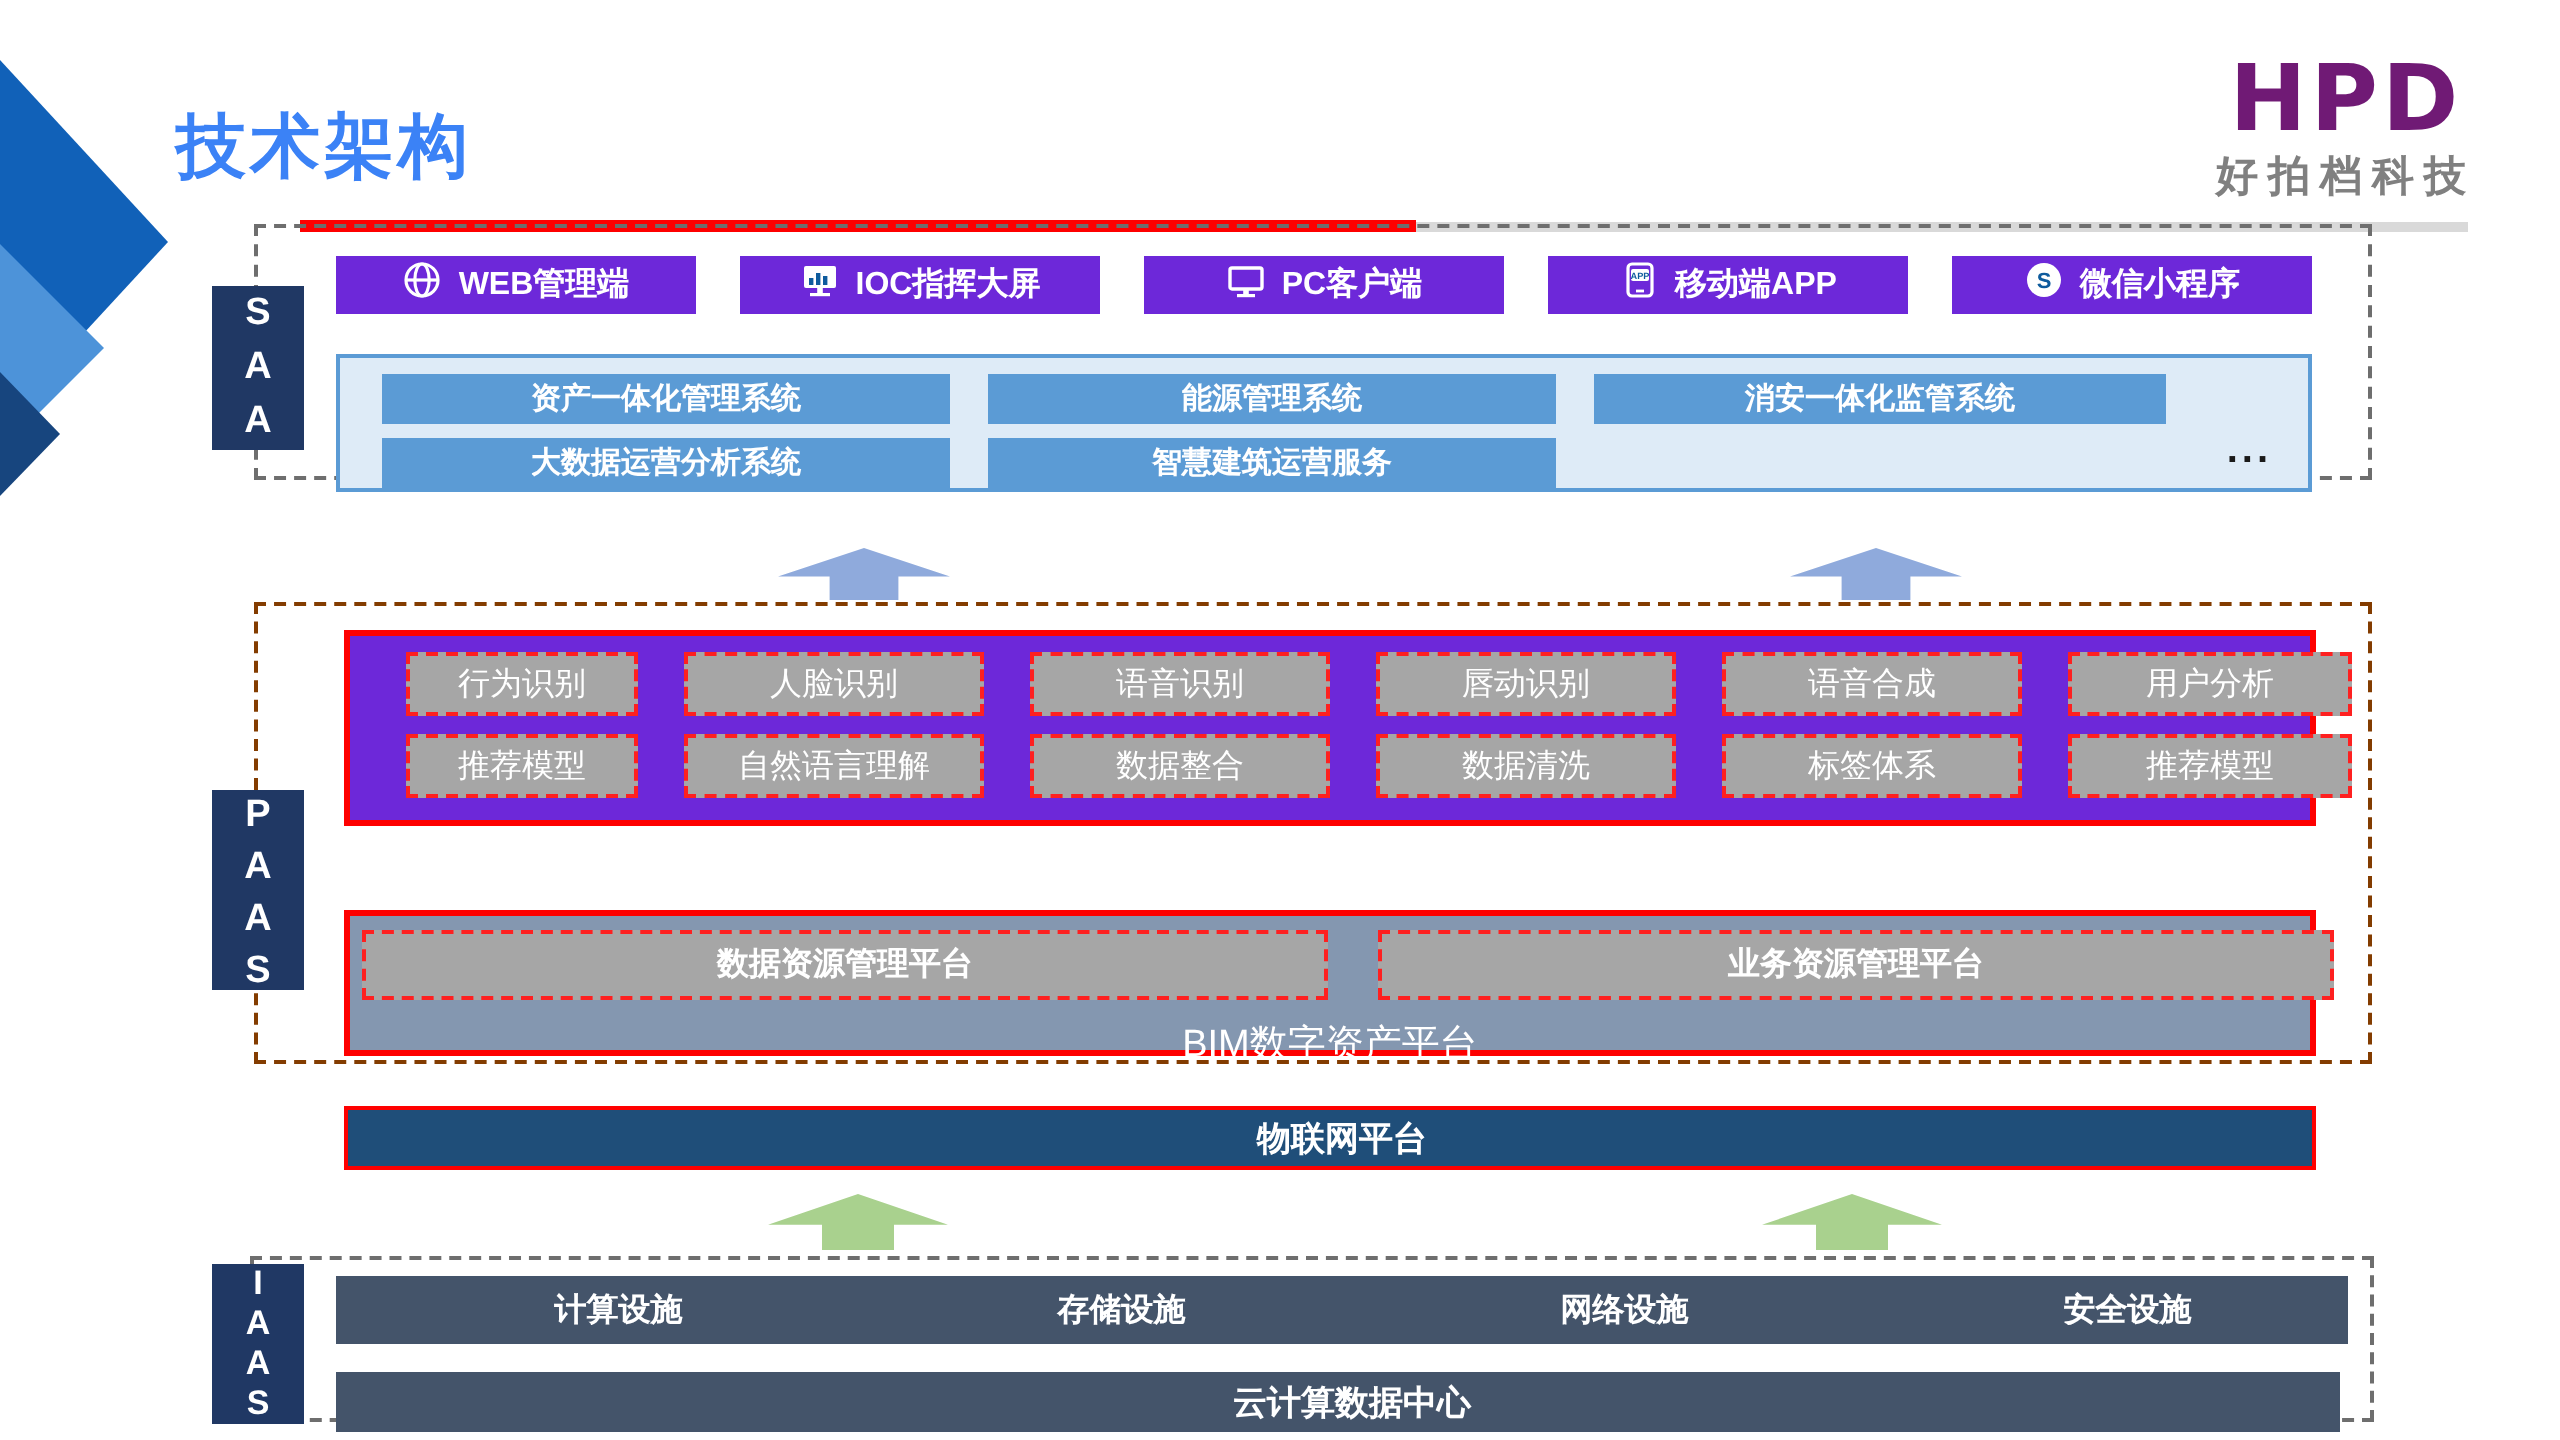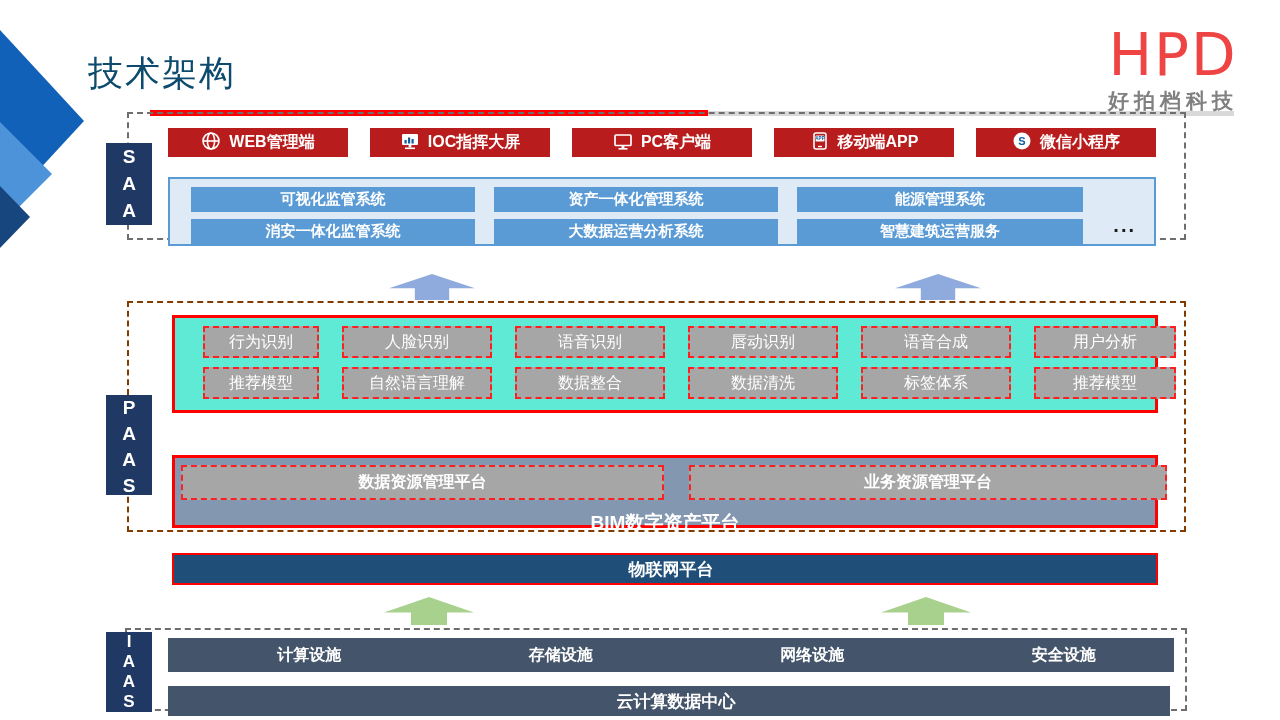--- a/index.html
+++ b/index.html
@@ -7,79 +7,79 @@
   #canvas{position:relative;width:1280px;height:720px;background:#fff;overflow:hidden;}
 
   
   .deco-tri{position:absolute;}
   #tri-main{left:0;top:30px;width:84px;height:182px;background:#1161b8;
     clip-path:polygon(0 0,100% 50%,0 100%);}
   #tri-light{left:0;top:122px;width:52px;height:104px;background:#4d93d9;
     clip-path:polygon(0 0,100% 50%,0 100%);}
   #tri-dark{left:0;top:186px;width:30px;height:62px;background:#17457e;
     clip-path:polygon(0 0,100% 50%,0 100%);}
-  #page-title{position:absolute;left:88px;top:50px;font-size:35px;font-weight:normal;color:#0c4a6e;letter-spacing:2px;}
+  #page-title{position:absolute;left:88px;top:50px;font-size:35px;font-weight:bold;color:#3b82f6;letter-spacing:2px;}
   #rule-red{position:absolute;left:150px;top:110px;width:558px;height:6px;background:#fe0000;}
   #rule-gray{position:absolute;left:708px;top:111px;width:526px;height:5px;background:#d9d9d9;}
   #logo{position:absolute;right:42px;top:26px;text-align:center;line-height:1;}
-  #logo .logo-main{font-size:58px;font-weight:400;color:#ef4444;letter-spacing:2px;font-family:"DejaVu Sans",sans-serif;}
+  #logo .logo-main{font-size:46px;font-weight:700;color:#701a75;letter-spacing:2px;font-family:"DejaVu Sans",sans-serif;}
   #logo .logo-sub{margin-top:6px;font-size:21px;font-weight:bold;color:#808080;letter-spacing:5px;}
 
   
   .region{position:absolute;}
   #saas-region{left:127px;top:112px;width:1055px;height:124px;border:2px dashed #6e6e6e;}
   #paas-region{left:127px;top:301px;width:1055px;height:227px;border:2px dashed #833c00;}
   #iaas-region{left:125px;top:628px;width:1058px;height:79px;border:2px dashed #6e6e6e;}
 
   
   .layer-label{position:absolute;left:106px;width:46px;background:#203864;color:#fff;
     font-weight:bold;text-align:center;overflow:hidden;z-index:5;}
   .layer-label span{display:block;}
   #saas-label{top:143px;height:82px;font-size:19px;line-height:27px;}
   #paas-label{top:395px;height:100px;font-size:19px;line-height:26px;}
   #iaas-label{top:632px;height:80px;font-size:17px;line-height:20px;}
 
   
   #client-row{position:absolute;left:168px;top:128px;width:988px;height:29px;display:flex;justify-content:space-between;}
-  .client-btn{width:180px;height:29px;background:#b91c1c;color:#fff;display:flex;align-items:center;justify-content:center;
+  .client-btn{width:180px;height:29px;background:#6d28d9;color:#fff;display:flex;align-items:center;justify-content:center;
     font-size:16px;font-weight:bold;gap:8px;}
   .client-btn svg{flex:0 0 auto;}
 
   
   #systems-box{position:absolute;left:168px;top:177px;width:988px;height:69px;background:#deebf7;
     border:2px solid #5b9bd5;box-sizing:border-box;}
   #systems-grid{position:absolute;left:21px;top:8px;display:grid;grid-template-columns:284px 284px 286px;
     grid-auto-rows:25px;column-gap:19px;row-gap:7px;}
   .sys-btn{background:#5b9bd5;color:#fff;font-size:15px;font-weight:bold;display:flex;align-items:center;justify-content:center;}
   #systems-more{position:absolute;right:18px;bottom:14px;font-size:20px;font-weight:bold;color:#1a1a1a;letter-spacing:2px;line-height:10px;}
 
   
   .up-arrow{position:absolute;clip-path:polygon(50% 0,100% 55%,70% 55%,70% 100%,30% 100%,30% 55%,0 55%);}
   .arrow-blue{background:#8faadc;width:86px;height:26px;top:274px;}
   #arrow-blue-1{left:389px;} #arrow-blue-2{left:895px;}
   .arrow-green{background:#a9d18e;width:90px;height:28px;top:597px;}
   #arrow-green-1{left:384px;} #arrow-green-2{left:881px;}
 
   
-  #ai-box{position:absolute;left:172px;top:315px;width:986px;height:98px;background:#5eead4;
+  #ai-box{position:absolute;left:172px;top:315px;width:986px;height:98px;background:#6d28d9;
     border:3px solid #fe0000;box-sizing:border-box;}
   #ai-grid{position:absolute;left:28px;top:8px;display:grid;
     grid-template-columns:116px 150px 150px 150px 150px 142px;grid-auto-rows:32px;column-gap:23px;row-gap:9px;}
   .ai-btn{background:#a6a6a6;border:2px dashed #fe2020;box-sizing:border-box;color:#fff;
     font-size:16px;display:flex;align-items:center;justify-content:center;}
 
   
   #platform-box{position:absolute;left:172px;top:455px;width:986px;height:73px;background:#8497b0;
     border:3px solid #fe0000;box-sizing:border-box;}
   .plat-btn{position:absolute;top:7px;height:35px;background:#a6a6a6;border:2px dashed #fe2020;box-sizing:border-box;
     color:#fff;font-size:16px;display:flex;align-items:center;justify-content:center;font-weight:bold;}
   #plat-btn-1{left:6px;width:483px;}
   #plat-btn-2{left:514px;width:478px;}
   #bim-clip{position:absolute;left:0;top:50px;width:100%;height:20px;overflow:hidden;text-align:center;}
-  #bim-text{font-size:19px;line-height:30px;font-weight:bold;color:#fff;}
+  #bim-text{font-size:19px;line-height:30px;font-weight:normal;color:#fff;}
 
   
   #iot-bar{position:absolute;left:172px;top:553px;width:986px;height:32px;background:#1f4e79;
     border:2px solid #fe0000;box-sizing:border-box;color:#fff;font-size:17px;font-weight:bold;
     display:flex;align-items:center;justify-content:center;padding-left:12px;}
 
   
   #facility-row{position:absolute;left:168px;top:638px;width:1006px;display:flex;justify-content:space-between;}
   .facility-btn{width:224px;height:34px;background:#44546a;color:#fff;font-size:16px;font-weight:bold;
     display:flex;align-items:center;justify-content:center;padding-left:31px;}
@@ -184,21 +184,20 @@
           <circle cx="10" cy="10" r="8.5" fill="#fff"></circle>
           <text x="10" y="14" font-size="11" font-weight="bold" fill="#0e5b9d" text-anchor="middle">S</text>
           </svg>
       </span>
       <span>微信小程序</span>
     </div>
   </div>
 
   <div id="systems-box">
     <div id="systems-grid">
-      <div class="sys-btn">可视化监管系统</div>
       <div class="sys-btn">资产一体化管理系统</div>
       <div class="sys-btn">能源管理系统</div>
       <div class="sys-btn">消安一体化监管系统</div>
       <div class="sys-btn">大数据运营分析系统</div>
       <div class="sys-btn">智慧建筑运营服务</div>
     </div>
     <div id="systems-more">...</div>
   </div>
 
   <div class="up-arrow arrow-blue" id="arrow-blue-1"></div>

